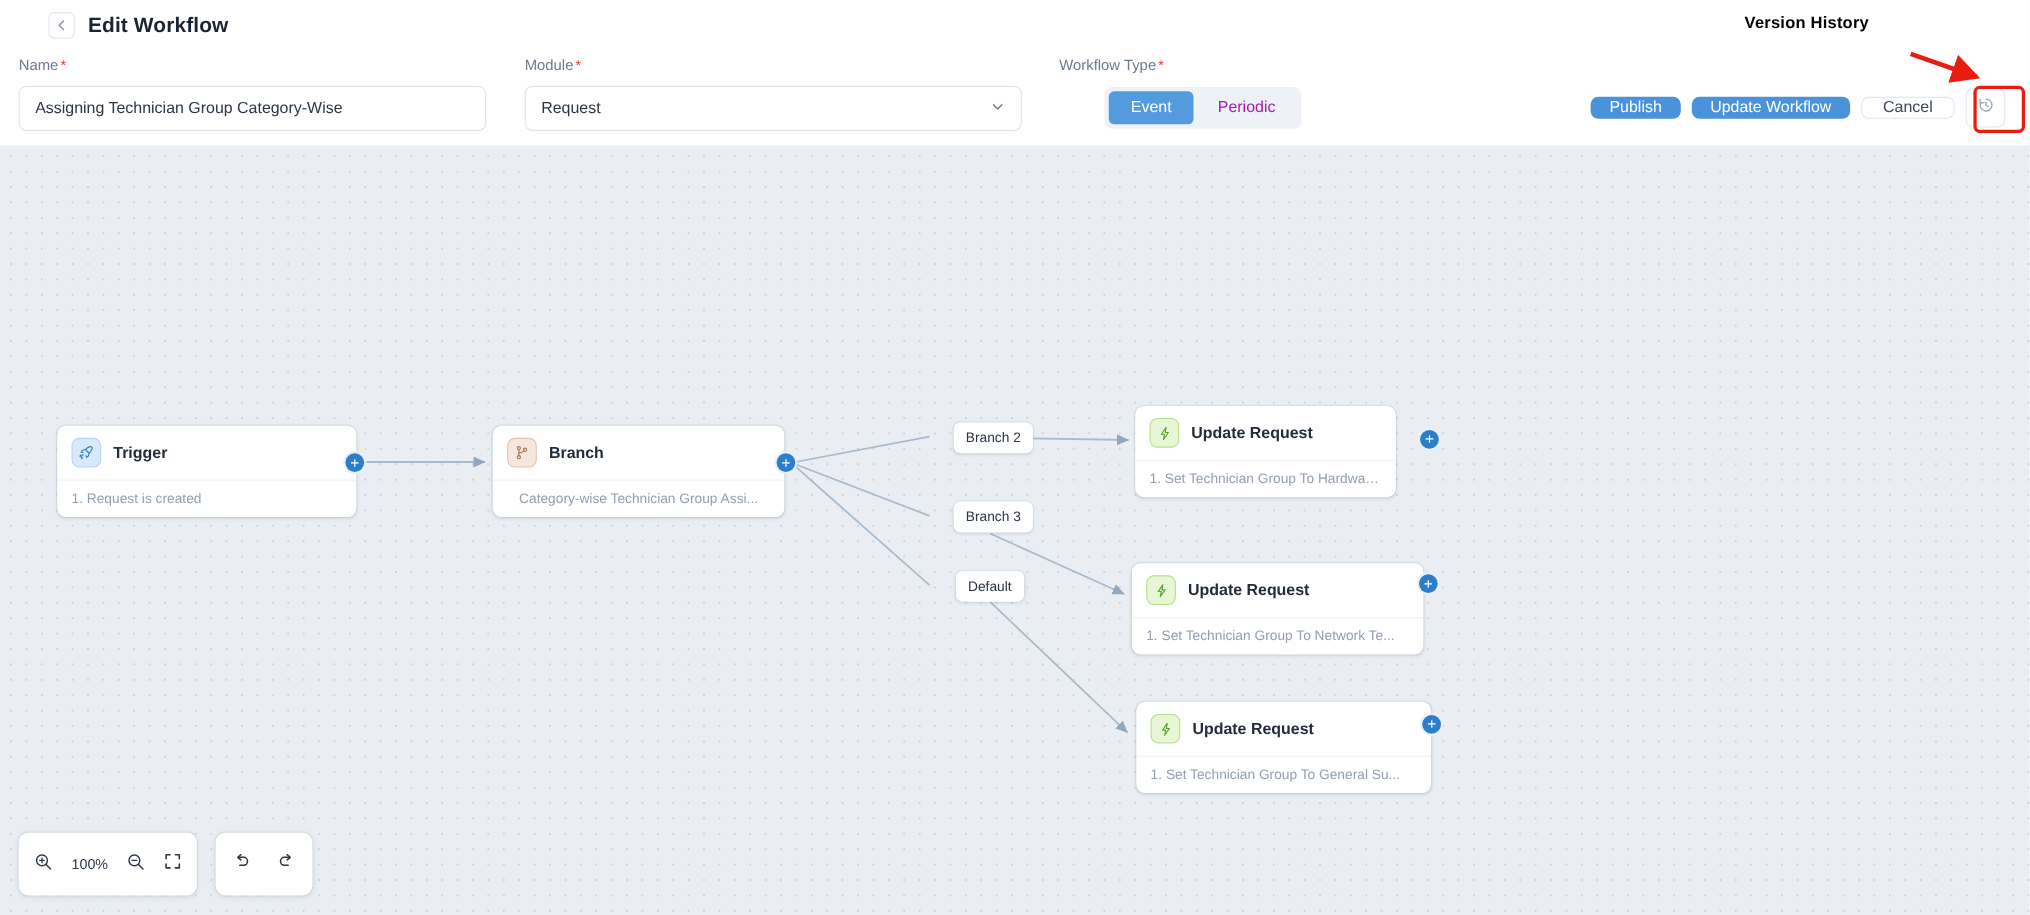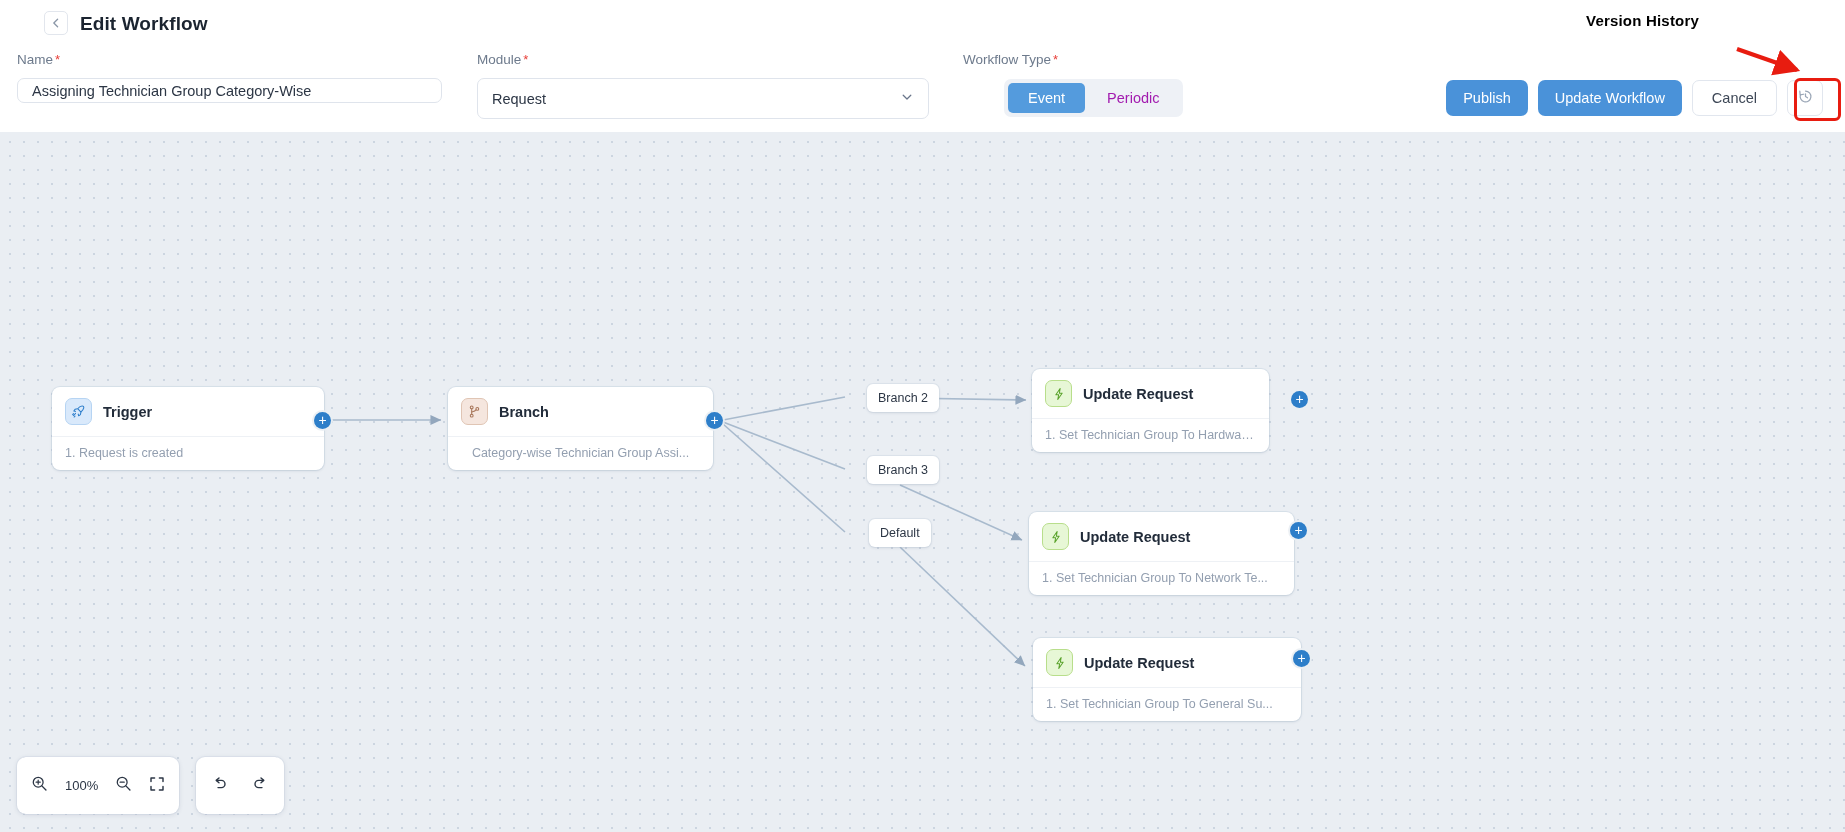--- a/index.html
+++ b/index.html
@@ -40,21 +40,21 @@
     font-size: 13.5px; color: #6d7a8c; font-weight: 400;
   }
   .req-star { color: #e8403a; font-size: 13px; margin-left: 2px; }
 
   .name-label   { top: 52px; left: 17px; }
   .module-label { top: 52px; left: 477px; }
   .wftype-label { top: 52px; left: 963px; }
 
   .text-input {
     position: absolute; top: 78px; left: 17px;
-    width: 425px; height: 25px;
+    width: 425px; height: 41px;
     border: 1px solid #dfe4ec; border-radius: 7px;
     background: #fff;
     padding: 0 14px;
     font-size: 14.5px; color: #2c3645;
     font-family: "Liberation Sans", sans-serif;
     outline: none;
   }
   .select-box {
     position: absolute; top: 78px; left: 477px;
     width: 452px; height: 41px;
@@ -82,21 +82,21 @@
   }
   .seg.active {
     background: #549bdd; color: #ffffff;
   }
 
   .actions {
     position: absolute; top: 80px; right: 22px;
     display: flex; align-items: center; gap: 10px;
   }
   .btn {
-    height: 36px; border-radius: 7px;
+    height: 20px; border-radius: 7px;
     display: flex; align-items: center; justify-content: center;
     font-size: 14.5px; cursor: pointer; border: none;
     font-family: "Liberation Sans", sans-serif;
   }
   .btn-primary { background: #4a92d9; color: #fff; padding: 0 17px; }
   .btn-ghost {
     background: #fff; color: #3d4756;
     border: 1px solid #e1e6ee; padding: 0 19px;
   }
   .icon-btn {

